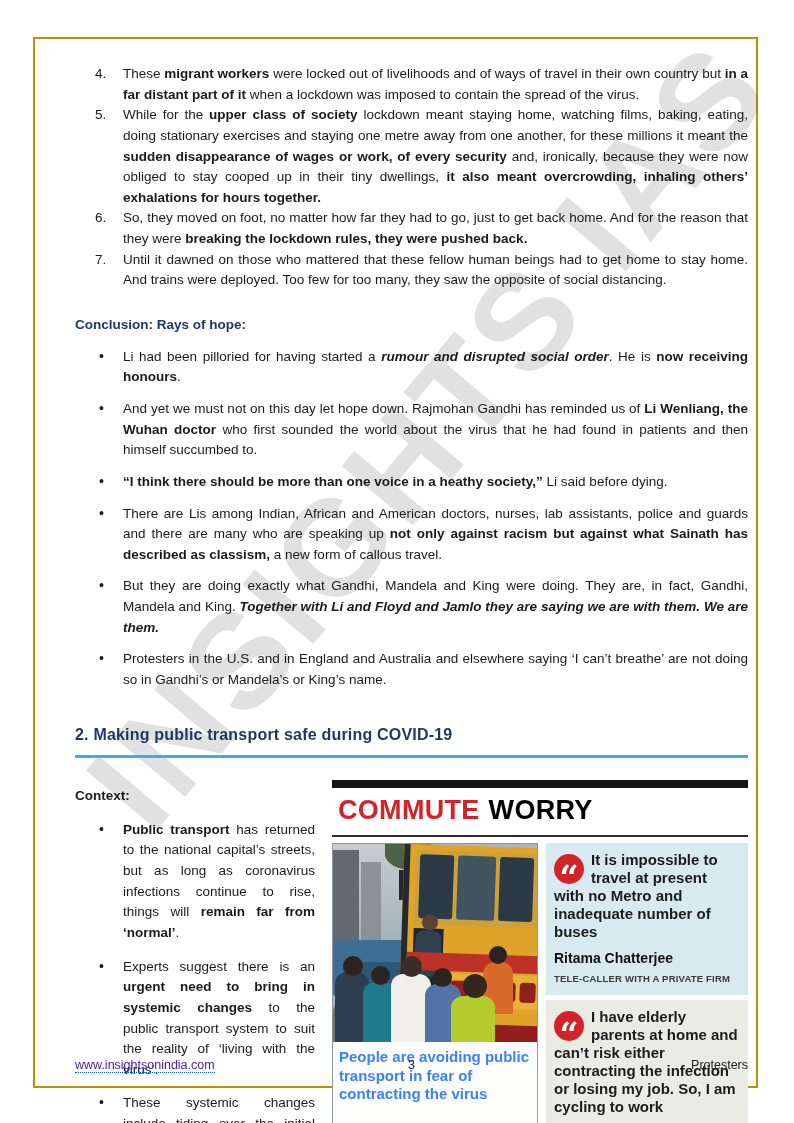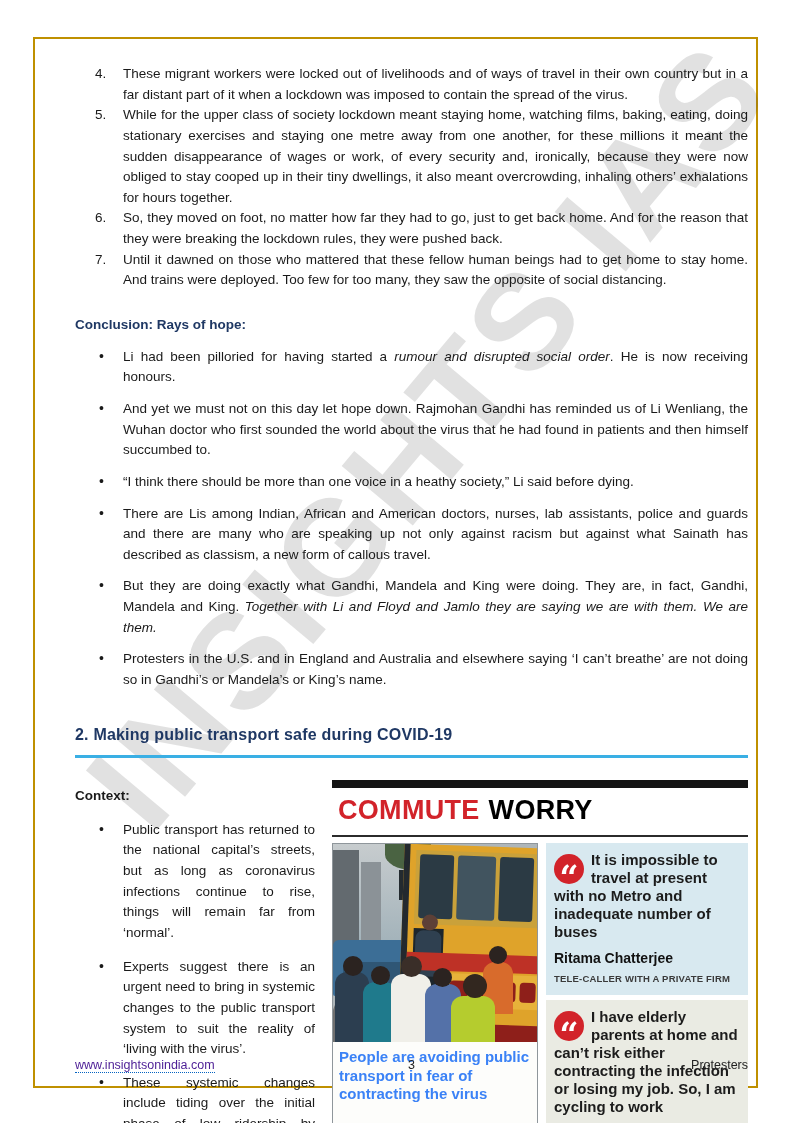--- a/index.html
+++ b/index.html
@@ -5,21 +5,21 @@
   html,body{margin:0;padding:0;background:#ffffff;}
   .page{position:relative;width:794px;height:1123px;background:#ffffff;overflow:hidden;
         font-family:"Liberation Sans",sans-serif;color:#1a1a1a;}
   .frame{position:absolute;left:33px;top:37px;width:725px;height:1051px;
          border:2px solid #BF9000;box-sizing:border-box;}
   .watermark{position:absolute;left:-45px;top:385px;width:900px;text-align:center;
              font-size:135px;font-weight:bold;letter-spacing:6px;white-space:nowrap;
              color:rgba(70,70,70,0.16);transform:rotate(-50deg);z-index:0;}
   .content{position:absolute;left:75px;top:64px;width:673px;z-index:1;
            font-size:13.5px;line-height:1.53;}
-  .b{font-weight:400;}
+  .b{font-weight:700;}
   .i{font-style:italic;}
 
   
   .num-item{position:relative;padding-left:48px;text-align:justify;}
   .num-item .num{position:absolute;left:20px;top:0;}
 
   
   .bullet{position:relative;padding-left:48px;margin-top:11px;text-align:justify;}
   .bullet::before{content:"\2022";position:absolute;left:24px;top:-1px;font-size:14px;}
 

